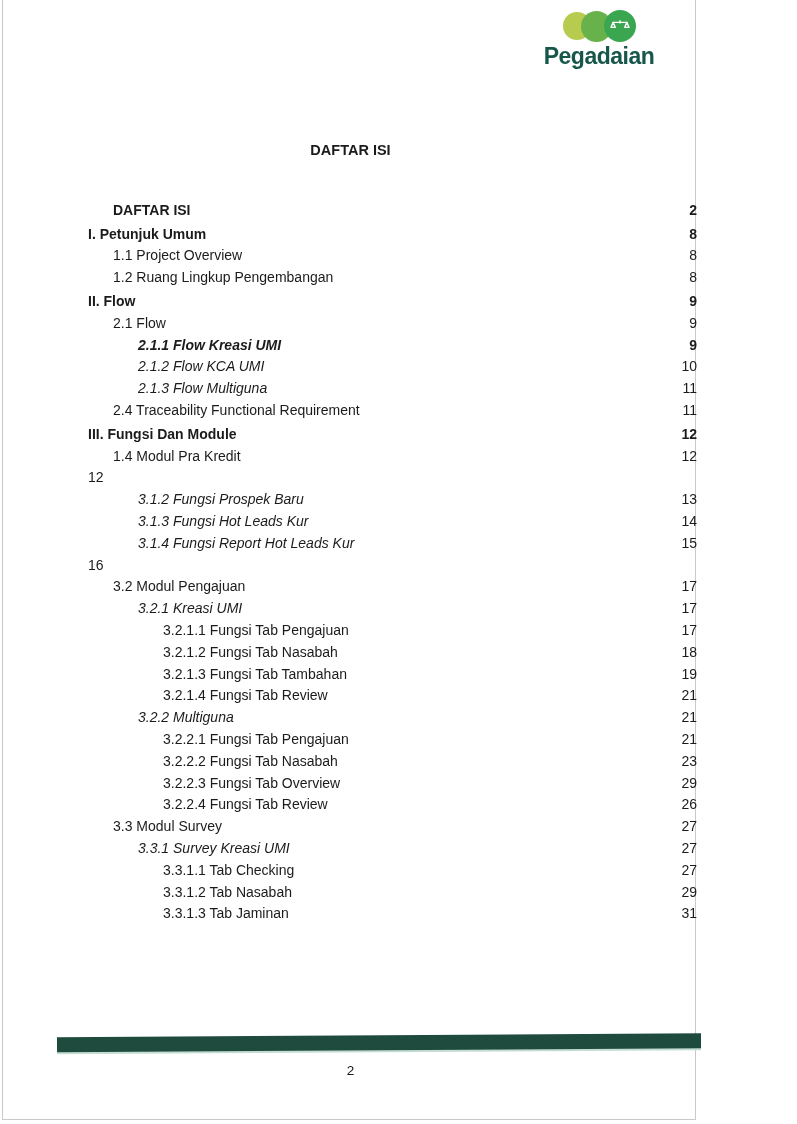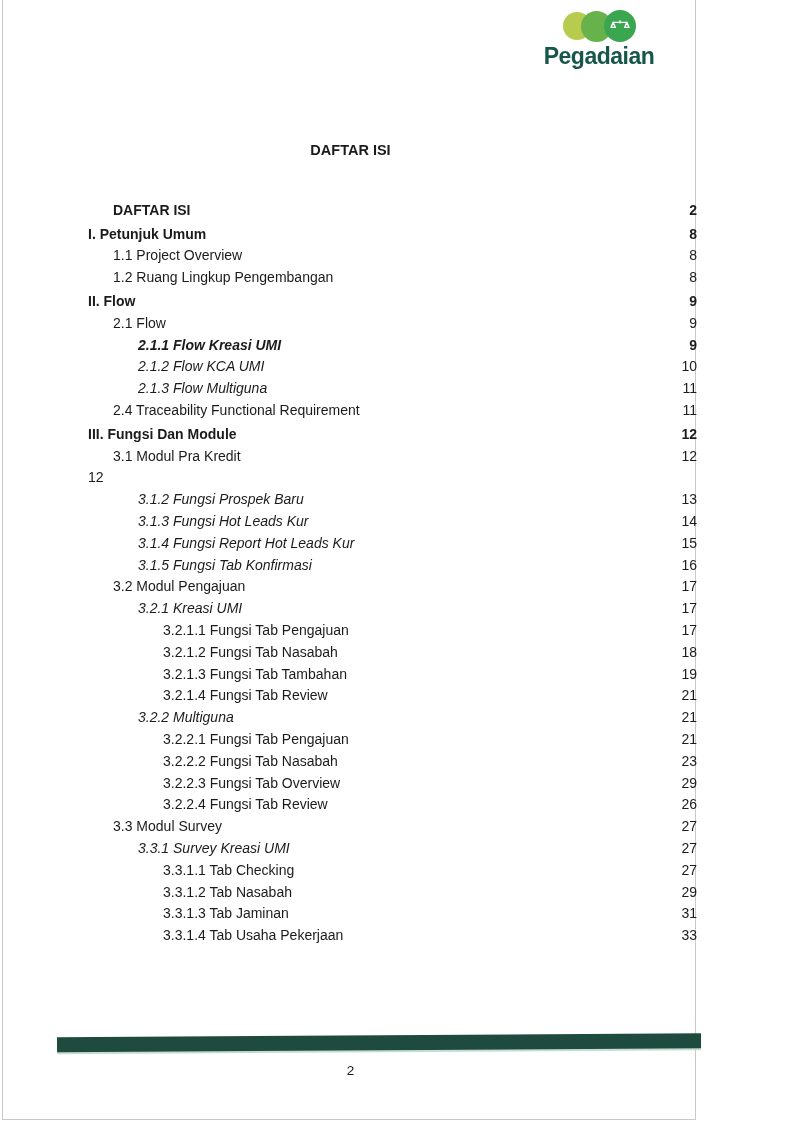--- a/index.html
+++ b/index.html
@@ -176,40 +176,39 @@
       </div>
       <div class="toc-row indent-1">
         <span class="toc-label">2.4 Traceability Functional Requirement</span>
         <span class="toc-page">11</span>
       </div>
       <div class="toc-row indent-0 bold space">
         <span class="toc-label">III. Fungsi Dan Module</span>
         <span class="toc-page">12</span>
       </div>
       <div class="toc-row indent-1">
-        <span class="toc-label">3.1 Modul Pra Kredit</span>
+        <span class="toc-label">1.4 Modul Pra Kredit</span>
         <span class="toc-page">12</span>
       </div>
       <div class="toc-row indent-2">
         <span class="toc-page">12</span>
       </div>
       <div class="toc-row indent-2">
         <span class="toc-label">3.1.2 Fungsi Prospek Baru</span>
         <span class="toc-page">13</span>
       </div>
       <div class="toc-row indent-2">
         <span class="toc-label">3.1.3 Fungsi Hot Leads Kur</span>
         <span class="toc-page">14</span>
       </div>
       <div class="toc-row indent-2">
         <span class="toc-label">3.1.4 Fungsi Report Hot Leads Kur</span>
         <span class="toc-page">15</span>
       </div>
       <div class="toc-row indent-2">
-        <span class="toc-label">3.1.5 Fungsi Tab Konfirmasi</span>
         <span class="toc-page">16</span>
       </div>
       <div class="toc-row indent-1">
         <span class="toc-label">3.2 Modul Pengajuan</span>
         <span class="toc-page">17</span>
       </div>
       <div class="toc-row indent-2">
         <span class="toc-label">3.2.1 Kreasi UMI</span>
         <span class="toc-page">17</span>
       </div>
@@ -262,22 +261,18 @@
         <span class="toc-page">27</span>
       </div>
       <div class="toc-row indent-3">
         <span class="toc-label">3.3.1.2 Tab Nasabah</span>
         <span class="toc-page">29</span>
       </div>
       <div class="toc-row indent-3">
         <span class="toc-label">3.3.1.3 Tab Jaminan</span>
         <span class="toc-page">31</span>
       </div>
-      <div class="toc-row indent-3">
-        <span class="toc-label">3.3.1.4 Tab Usaha Pekerjaan</span>
-        <span class="toc-page">33</span>
-      </div>
     </div>
 
   <div class="footer-bar" style="background: rgb(30, 75, 62);"></div>
   <div class="page-number">2</div>
 
 </div>
 
 </body></html>

